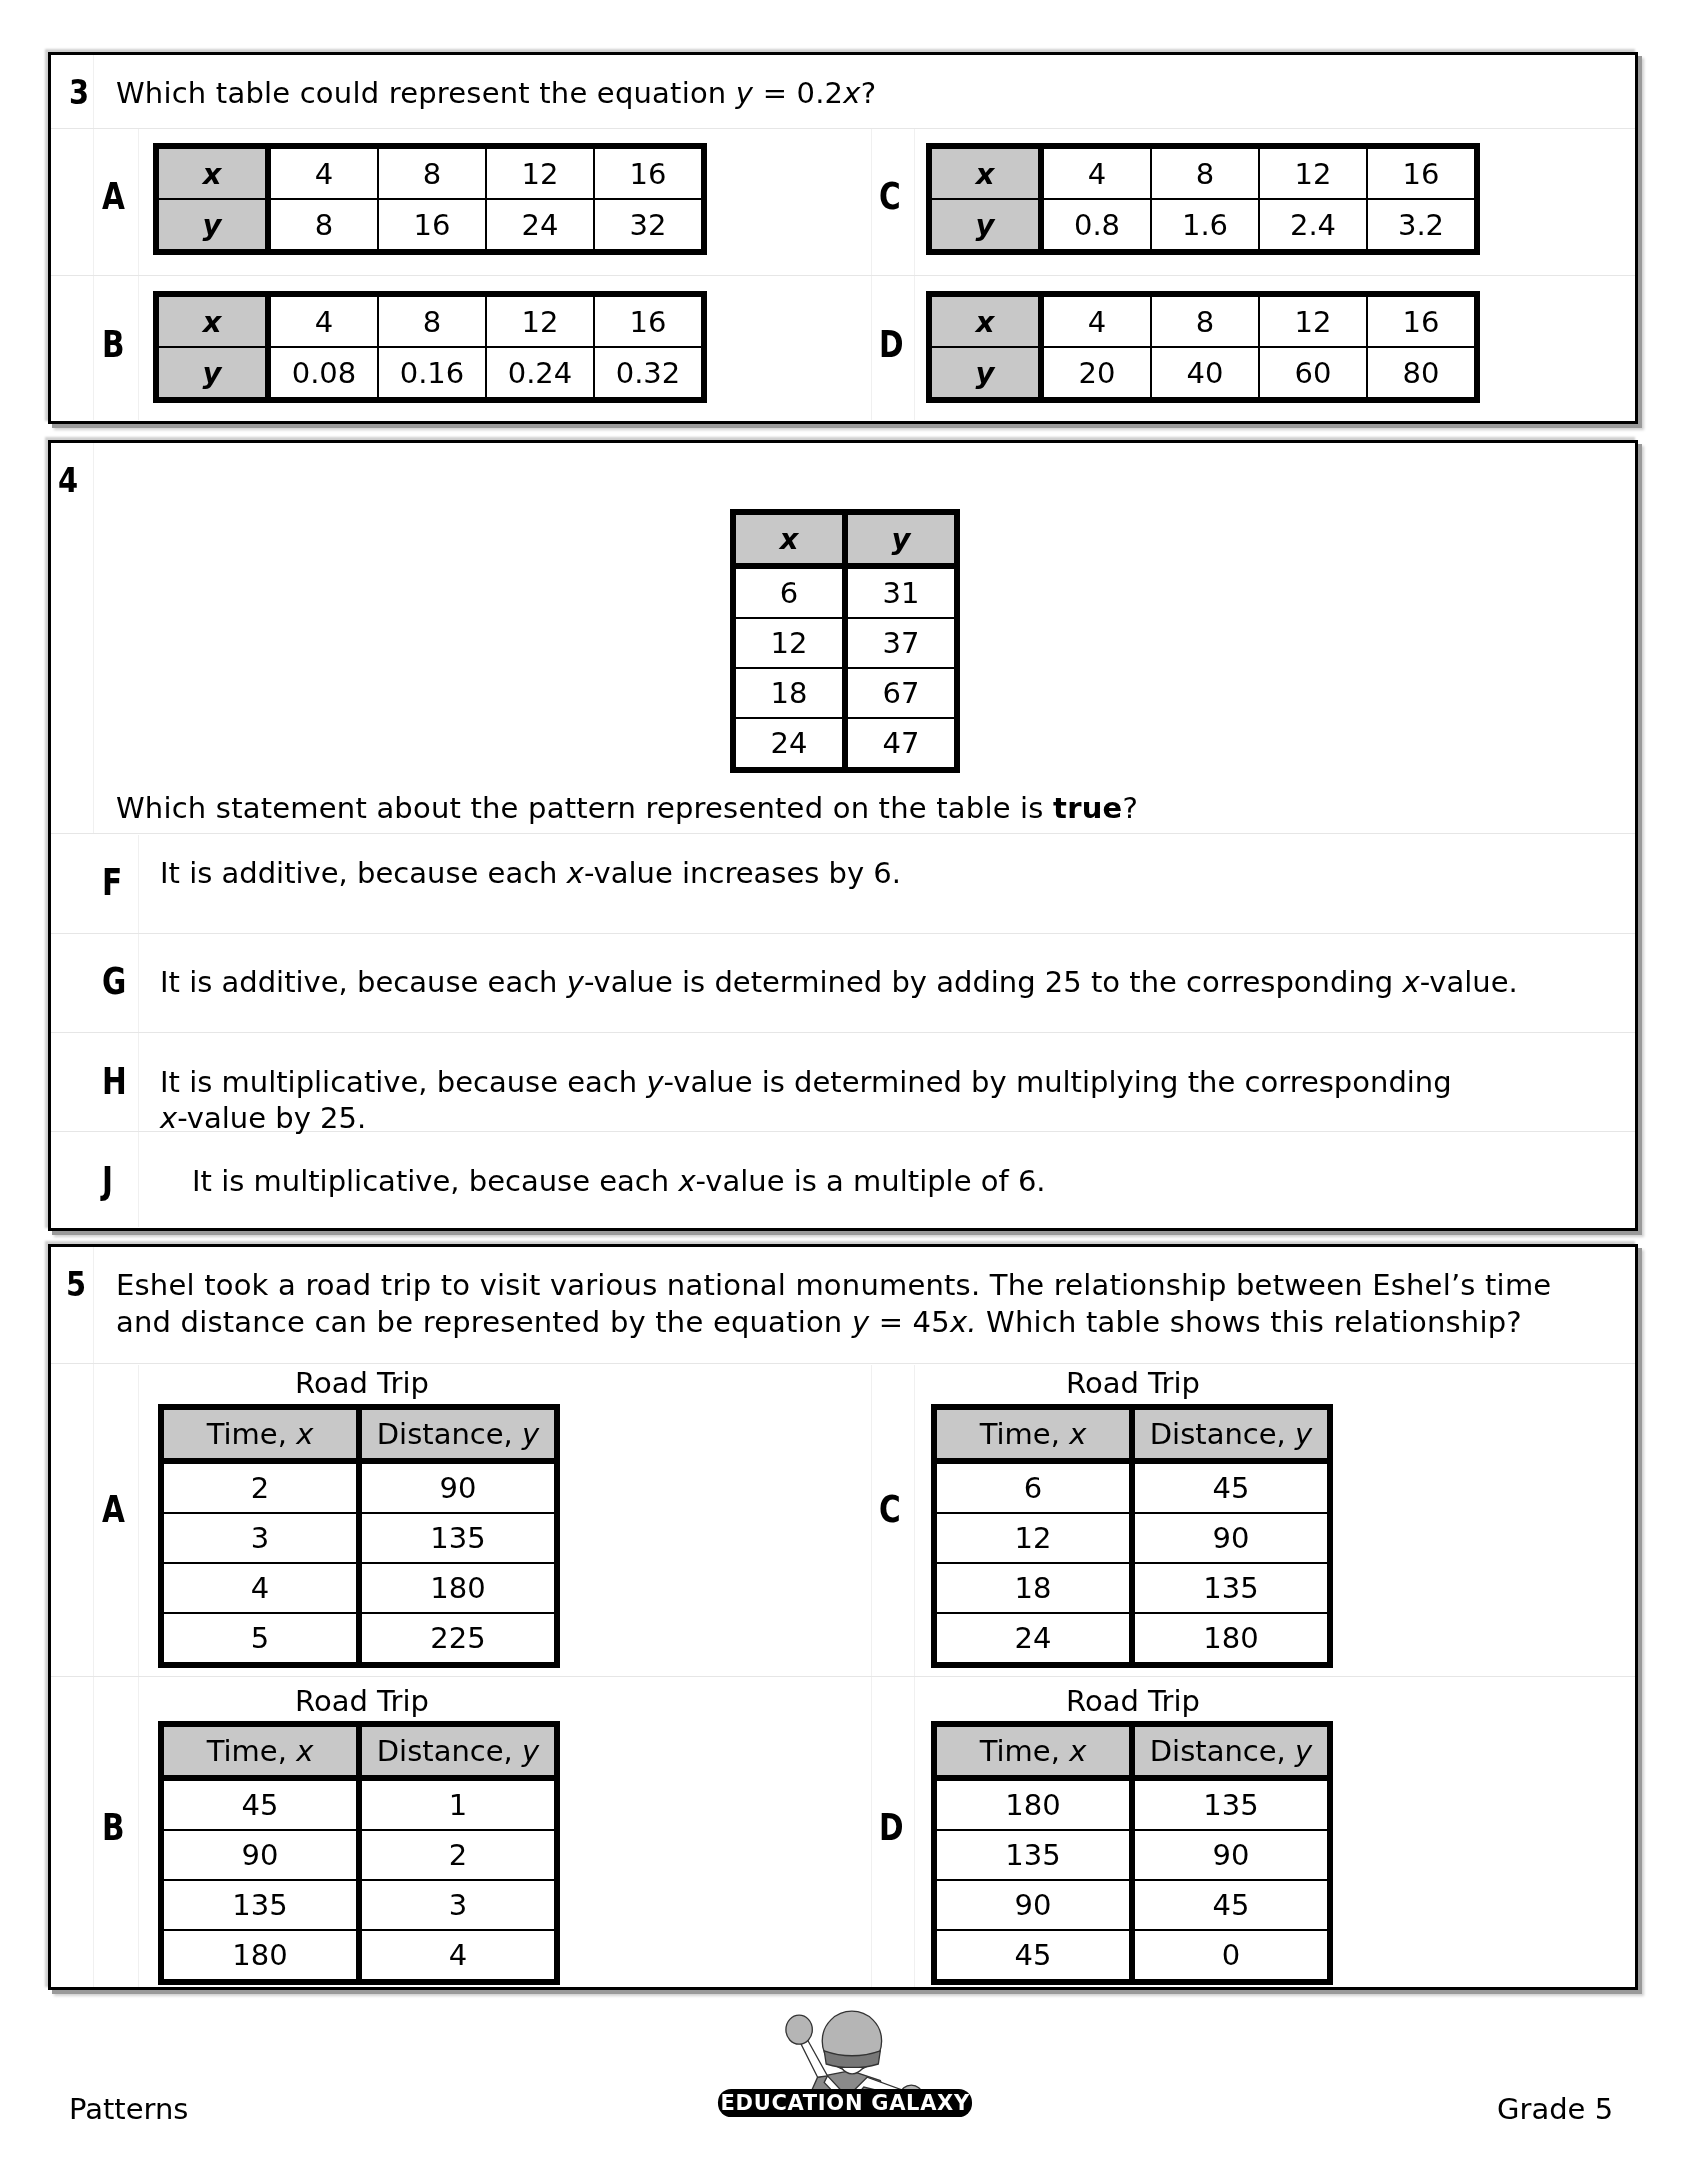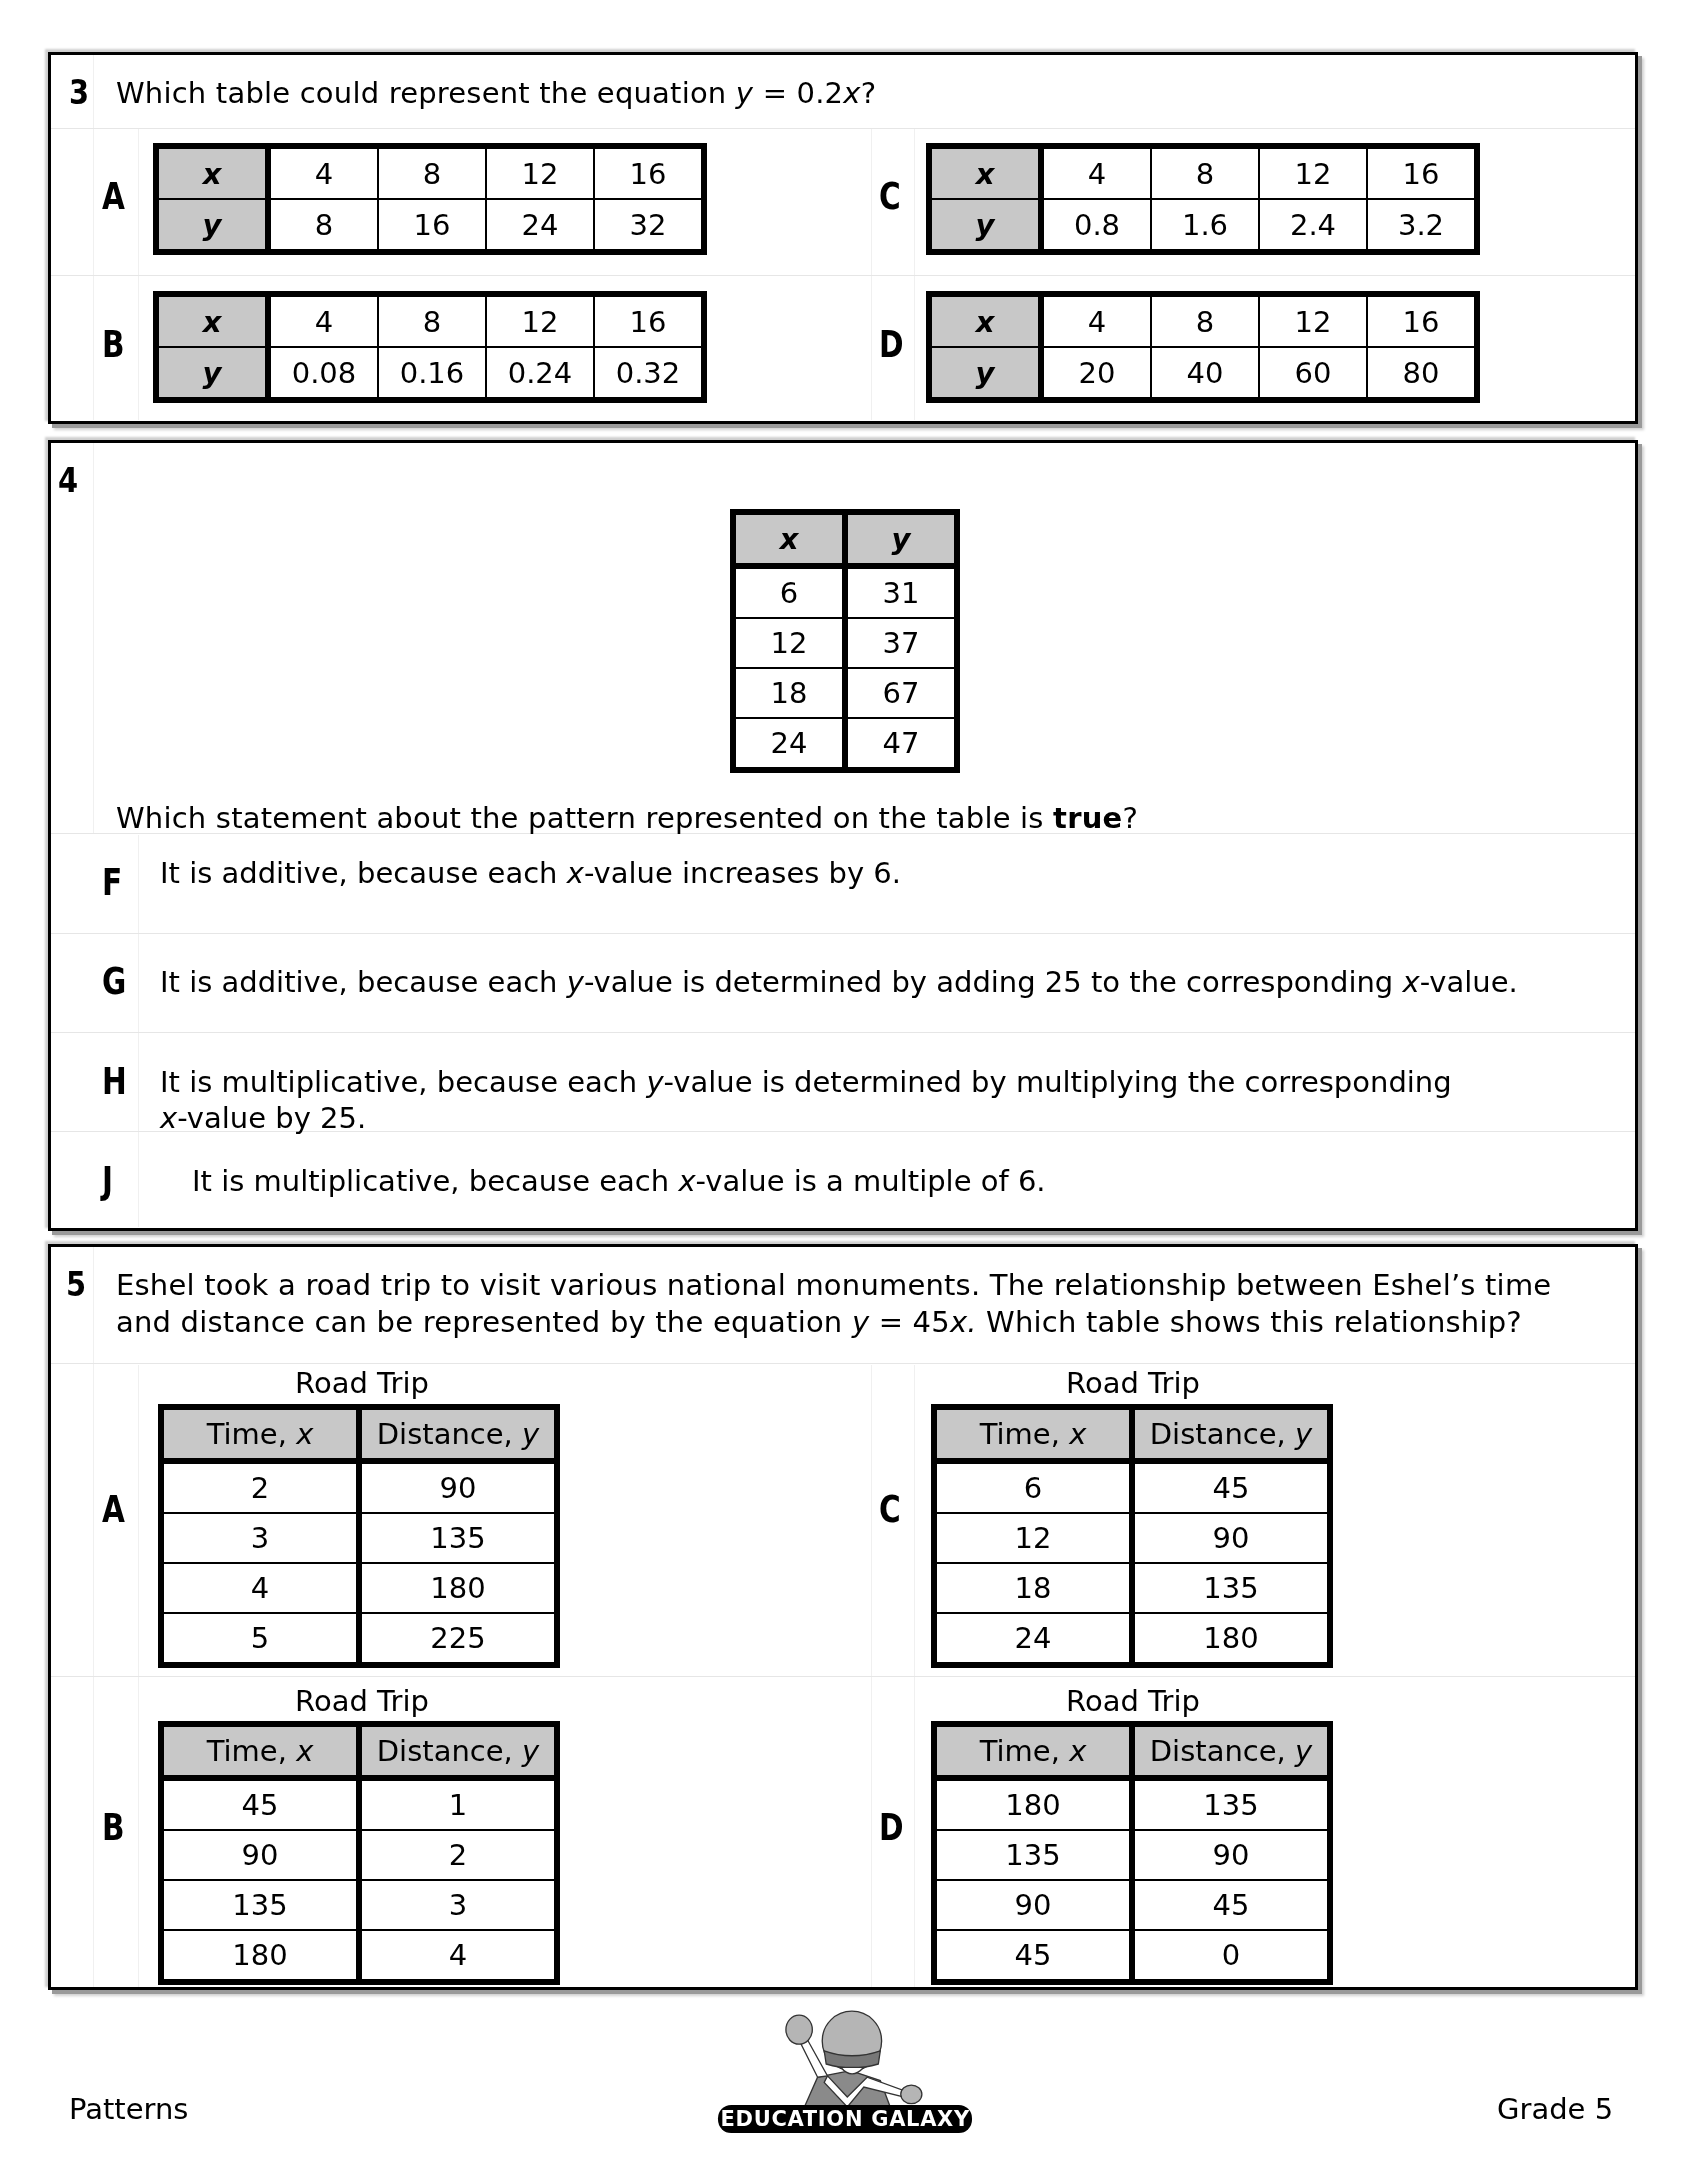--- a/index.html
+++ b/index.html
@@ -153,21 +153,21 @@
           <td class="c1">18</td>
           <td>67</td>
         </tr>
     <tr>
           <td class="c1">24</td>
           <td>47</td>
         </tr>
   </tbody>
     </table>
 
-  <div class="qtext" style="left:65px;top:357px;">
+  <div class="qtext" style="left:65px;top:347px;">
     <span>Which statement about the pattern represented on the table is </span><b>true</b><span>?</span>
   </div>
 
   <div>
     <span class="optletter" style="left:51px;top:418px;">F</span>
     <div class="opt-text" style="left:109px;top:412px;">
       <span>It is additive, because each </span><i>x</i><span>-value increases by 6.</span>
     </div>
   </div>
 
@@ -331,17 +331,17 @@
     <ellipse cx="142" cy="48" rx="20" ry="22" fill="#b5b5b5" stroke="#333" stroke-width="2"></ellipse>
 
     <ellipse cx="312" cy="146" rx="16" ry="14" fill="#b5b5b5" stroke="#333" stroke-width="2"></ellipse>
 
     <ellipse cx="222" cy="65" rx="45" ry="45" fill="#b5b5b5" stroke="#333" stroke-width="2"></ellipse>
 
     <path d="M180 80 Q222 95 265 80 L262 100 Q222 112 183 100 Z" fill="#777" stroke="#333" stroke-width="2"></path>
 
     <path d="M205 105 Q222 125 240 105 Z" fill="#fff" stroke="#333" stroke-width="2"></path>
   </svg>
-  <div style="position:absolute;left:13.2px;top:107px;width:254px;height:28px;background:#000;border-radius:13.2px;color:#fff;font-family:'DejaVu Sans',sans-serif;font-size:21px;font-weight:bold;text-align:center;line-height:28px;letter-spacing:0.7px;">
+  <div style="position:absolute;left:13.2px;top:91px;width:254px;height:28px;background:#000;border-radius:13.2px;color:#fff;font-family:'DejaVu Sans',sans-serif;font-size:21px;font-weight:bold;text-align:center;line-height:28px;letter-spacing:0.7px;">
     <span>EDUCATION GALAXY</span>
   </div>
 </div>
 
 
 </body></html>

